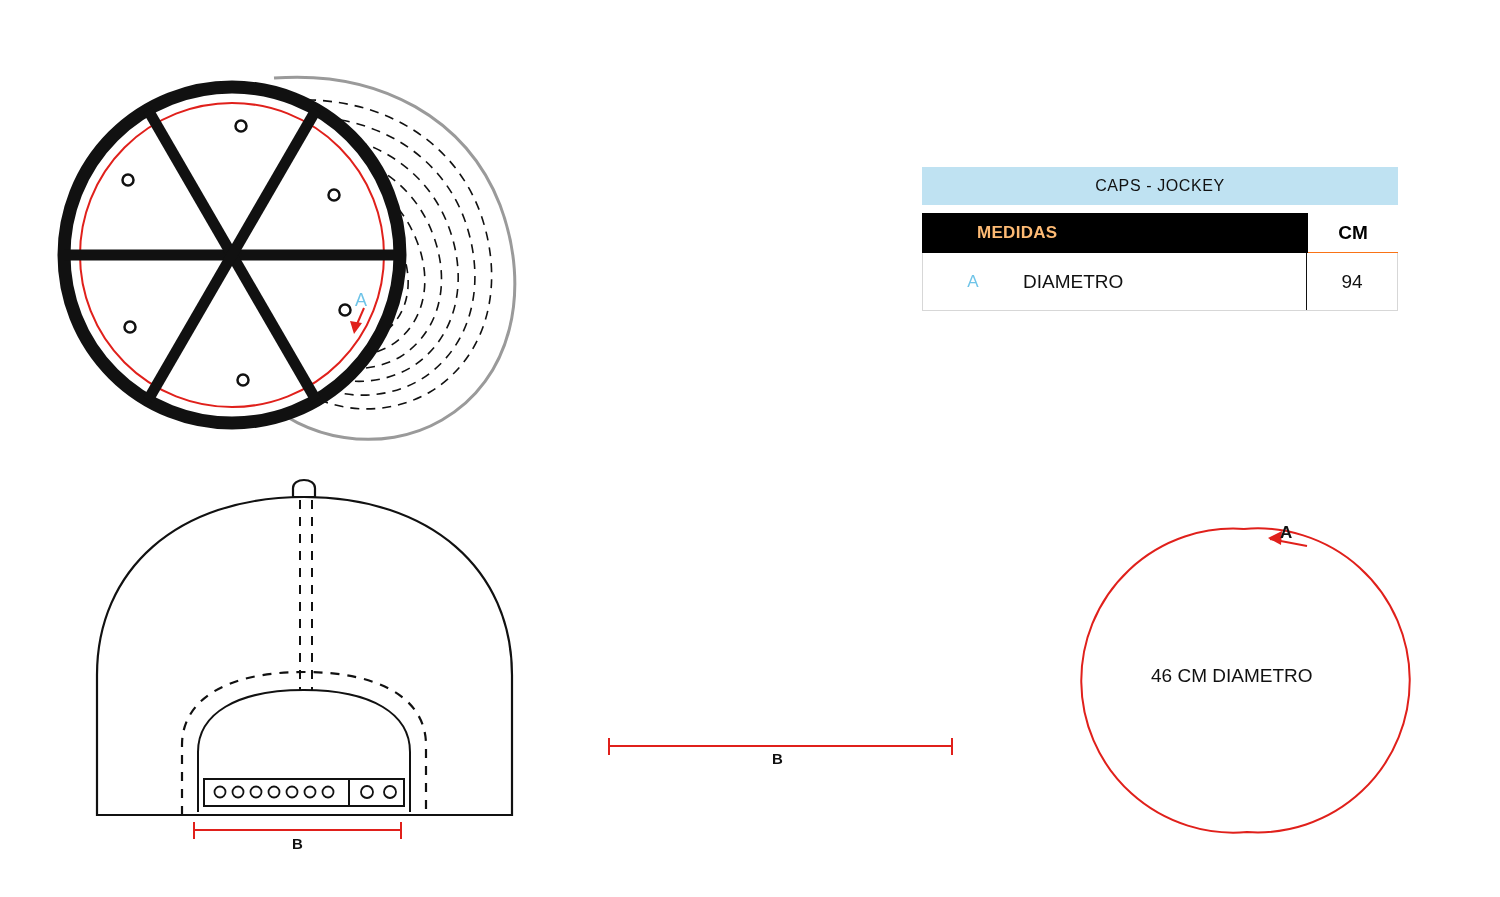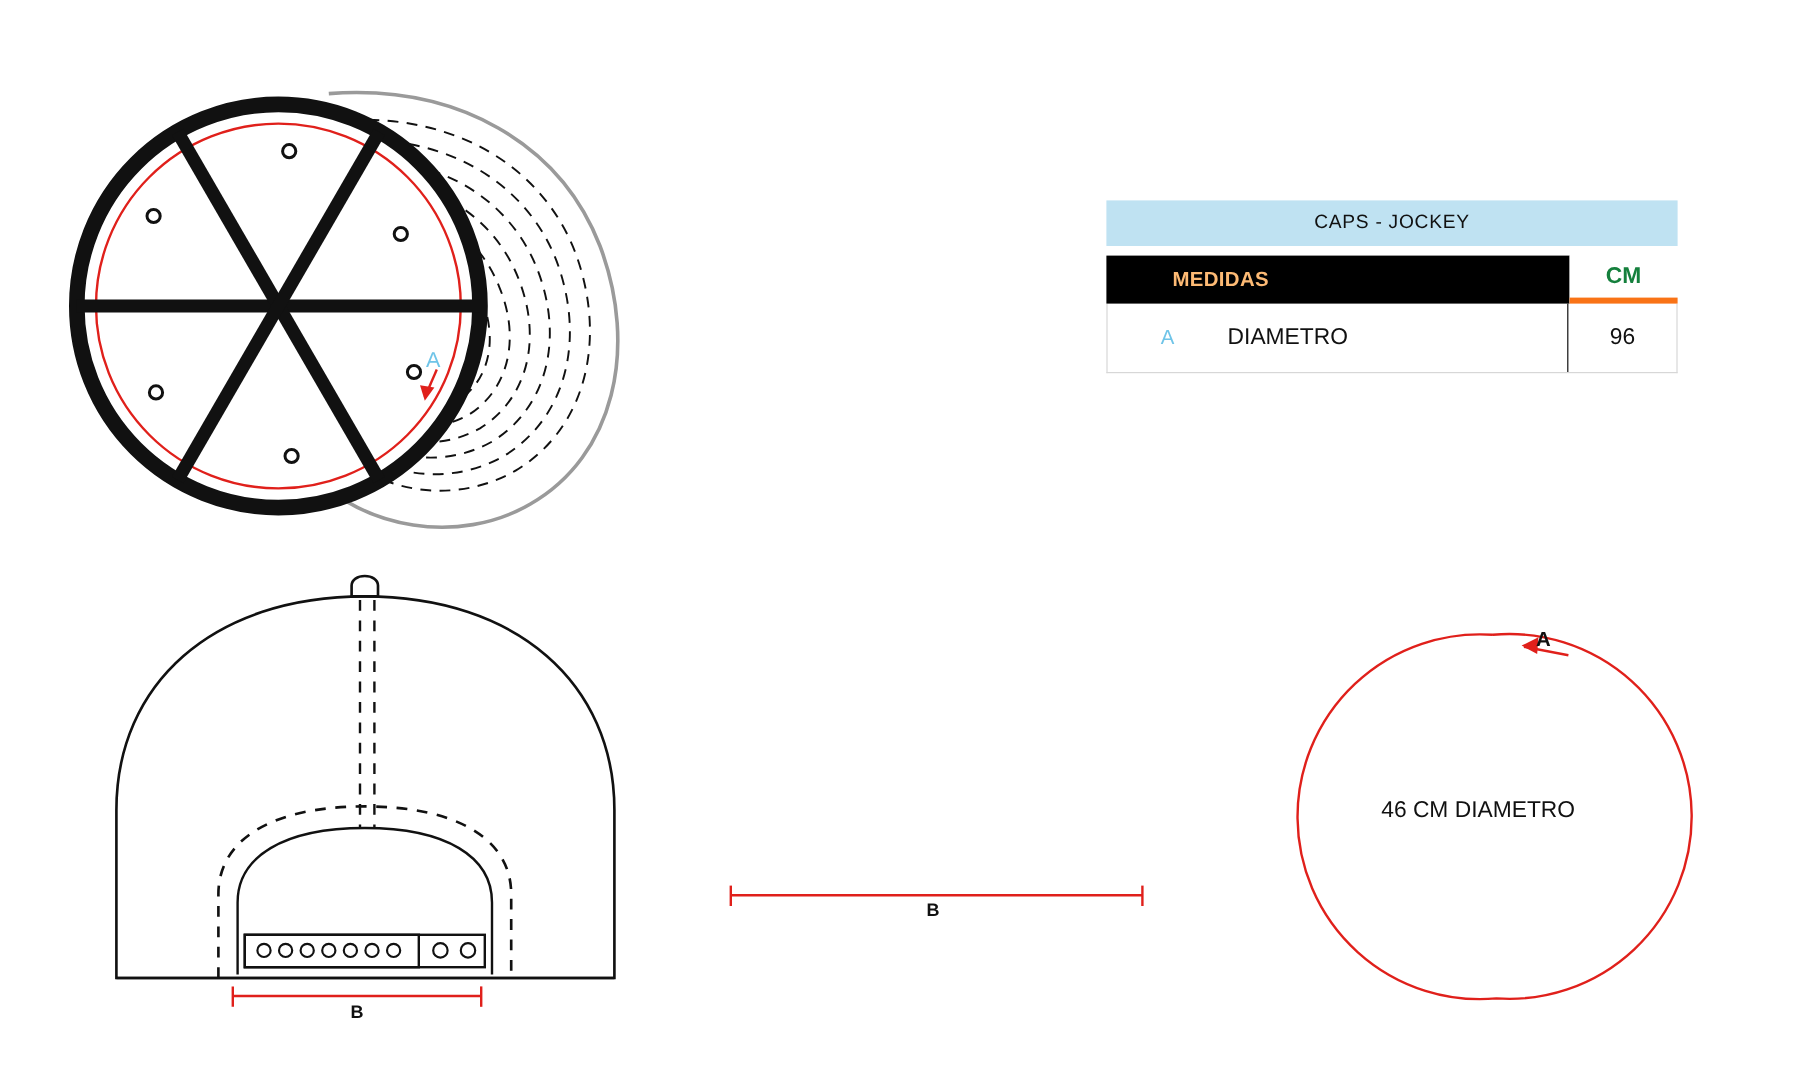--- a/index.html
+++ b/index.html
@@ -55,23 +55,23 @@
     font-weight: bold;
     letter-spacing: .3px;
   }
   .spec-head-right {
     flex: 1;
     display: flex;
     align-items: center;
     justify-content: center;
     font-size: 19px;
     font-weight: bold;
-    color: #15803d;
+    color: #000000;
     background: #ffffff;
-    border-bottom: 5px solid #f97316;
+    border-bottom: 1px solid #f97316;
   }
   .spec-row {
     display: flex;
     height: 58px;
     border: 1px solid #d7d7d7;
     border-top: none;
     box-sizing: border-box;
   }
   .spec-row-letter {
     flex: 0 0 100px;
@@ -253,21 +253,21 @@
 
   <div class="spec-table">
     <div class="spec-title">CAPS - JOCKEY</div>
     <div class="spec-head">
       <div class="spec-head-left">MEDIDAS</div>
       <div class="spec-head-right">CM</div>
     </div>
     <div class="spec-row">
       <div class="spec-row-letter">A</div>
       <div class="spec-row-label">DIAMETRO</div>
-      <div class="spec-row-value">96</div>
+      <div class="spec-row-value">94</div>
     </div>
   </div>
 
   <div class="label-a-top">A</div>
   <div class="label-b-strap">B</div>
   <div class="label-b-cap">B</div>
   <div class="caption-diameter">46 CM DIAMETRO</div>
   <div class="label-a-circle">A</div>
 
 </div>

